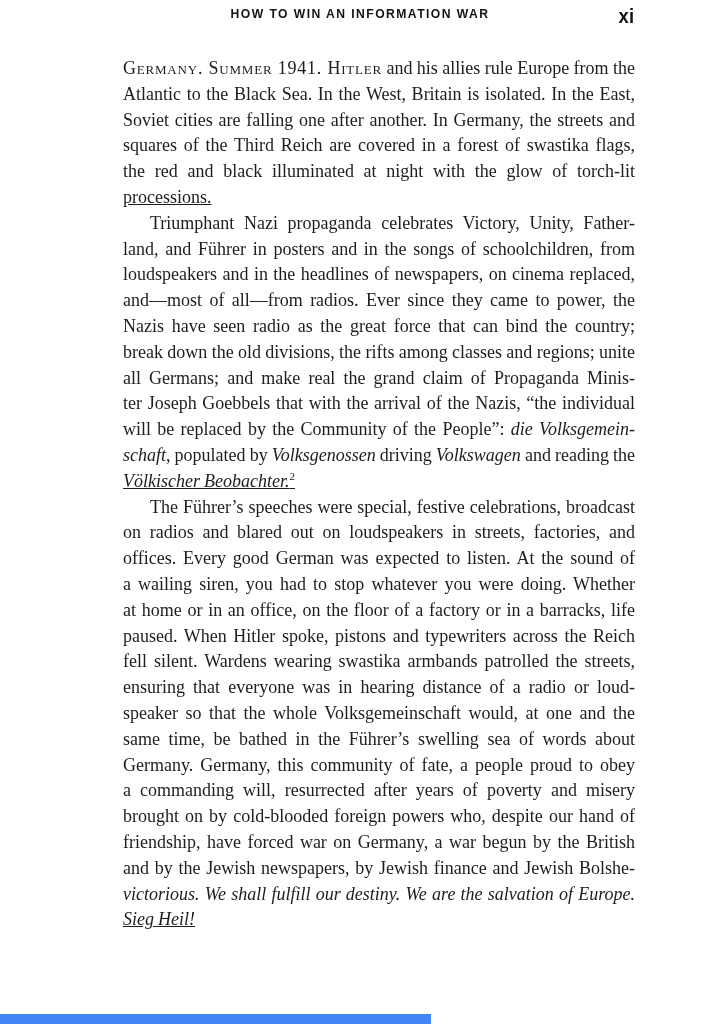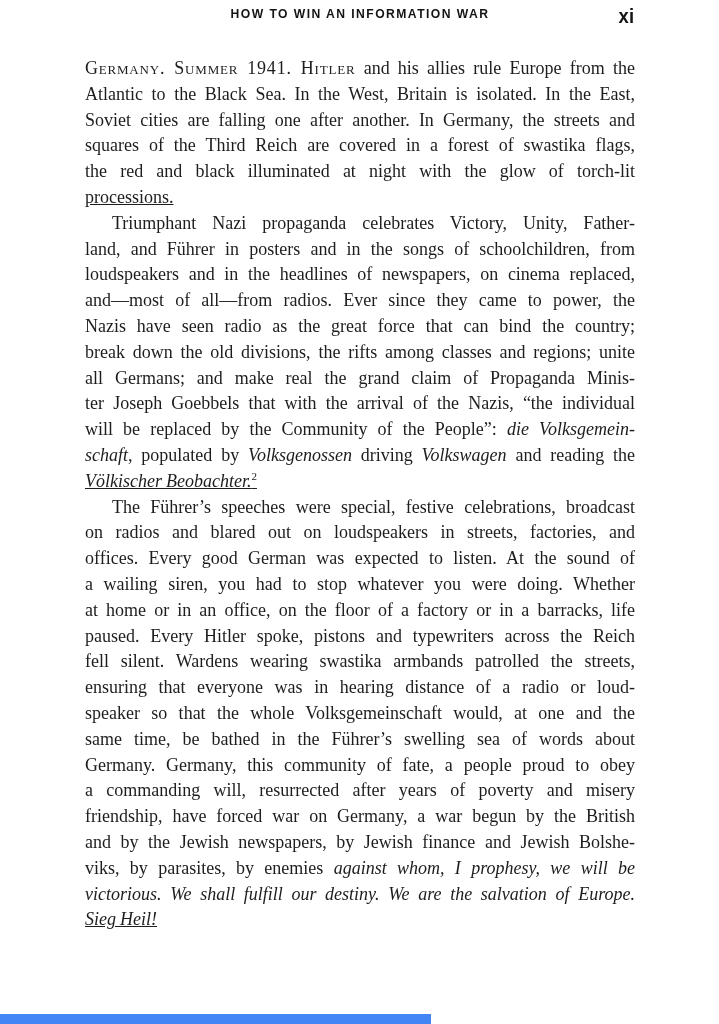--- a/index.html
+++ b/index.html
@@ -34,21 +34,21 @@
     transform-origin: right center;
   }
   .page-body {
     position: absolute; top: 56px; left: 85px; width: 550px;
     color: #1d1d1d;
     font-size: 18px;
     line-height: 25.8px;
     word-spacing: -0.5px;
   }
   .para { margin: 0; }
-  .line { text-align: justify; text-align-last: justify; }
+  .line { text-align: justify; text-align-last: justify; margin-left: 38px; }
   .line.para-end { text-align-last: left; text-decoration: underline; }
   .line.indent { text-indent: 27px; }
   .it { font-style: italic; }
   .sc { font-variant: small-caps; letter-spacing: 0.8px; }
   sup { font-size: 11px; line-height: 0; vertical-align: super; }
   .progress-track {
     position: absolute; left: 0; bottom: 0; width: 719px; height: 10px;
     background: #ffffff;
   }
   .progress-fill { height: 100%; width: 0; }
@@ -83,30 +83,30 @@
         <div class="line">will be replaced by the Community of the People”: <span class="it">die Volksgemein-</span></div>
         <div class="line"><span class="it">schaft</span>, populated by <span class="it">Volksgenossen</span> driving <span class="it">Volkswagen</span> and reading the</div>
         <div class="line para-end"><span class="it">Völkischer Beobachter.</span><sup>2</sup></div>
       </div>
       <div class="para">
         <div class="line indent">The Führer’s speeches were special, festive celebrations, broadcast</div>
         <div class="line">on radios and blared out on loudspeakers in streets, factories, and</div>
         <div class="line">offices. Every good German was expected to listen. At the sound of</div>
         <div class="line">a wailing siren, you had to stop whatever you were doing. Whether</div>
         <div class="line">at home or in an office, on the floor of a factory or in a barracks, life</div>
-        <div class="line">paused. Every Hitler spoke, pistons and typewriters across the Reich</div>
+        <div class="line">paused. When Hitler spoke, pistons and typewriters across the Reich</div>
         <div class="line">fell silent. Wardens wearing swastika armbands patrolled the streets,</div>
         <div class="line">ensuring that everyone was in hearing distance of a radio or loud-</div>
         <div class="line">speaker so that the whole Volksgemeinschaft would, at one and the</div>
         <div class="line">same time, be bathed in the Führer’s swelling sea of words about</div>
         <div class="line">Germany. Germany, this community of fate, a people proud to obey</div>
         <div class="line">a commanding will, resurrected after years of poverty and misery</div>
+        <div class="line">brought on by cold-blooded foreign powers who, despite our hand of</div>
         <div class="line">friendship, have forced war on Germany, a war begun by the British</div>
         <div class="line">and by the Jewish newspapers, by Jewish finance and Jewish Bolshe-</div>
-        <div class="line">viks, by parasites, by enemies <span class="it">against whom, I prophesy, we will be</span></div>
         <div class="line"><span class="it">victorious. We shall fulfill our destiny. We are the salvation of Europe.</span></div>
         <div class="line para-end"><span class="it">Sieg Heil!</span></div>
       </div>
     </div>
 
   <div class="progress-track" style="background: rgb(255, 255, 255);">
     <div class="progress-fill" style="background: rgb(66, 133, 244); width: 60%;"></div>
   </div>
 </div>
 

